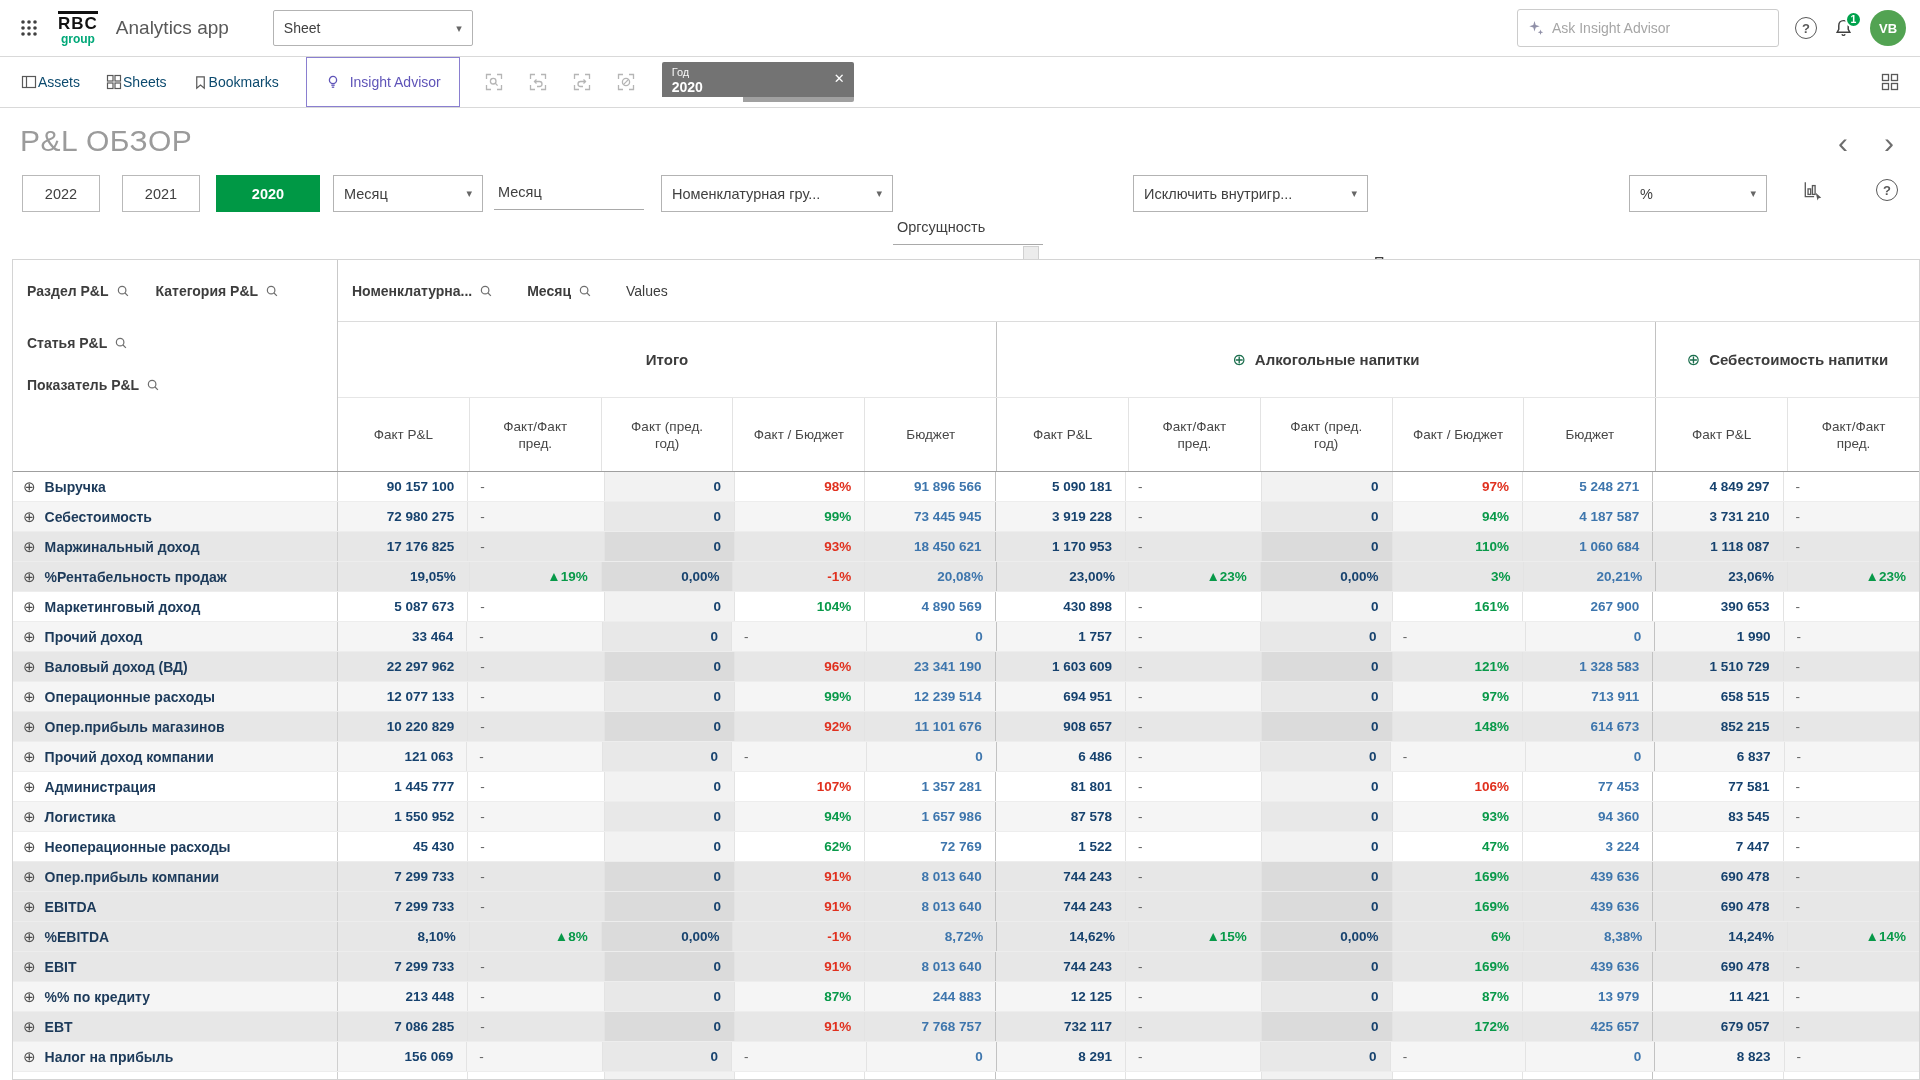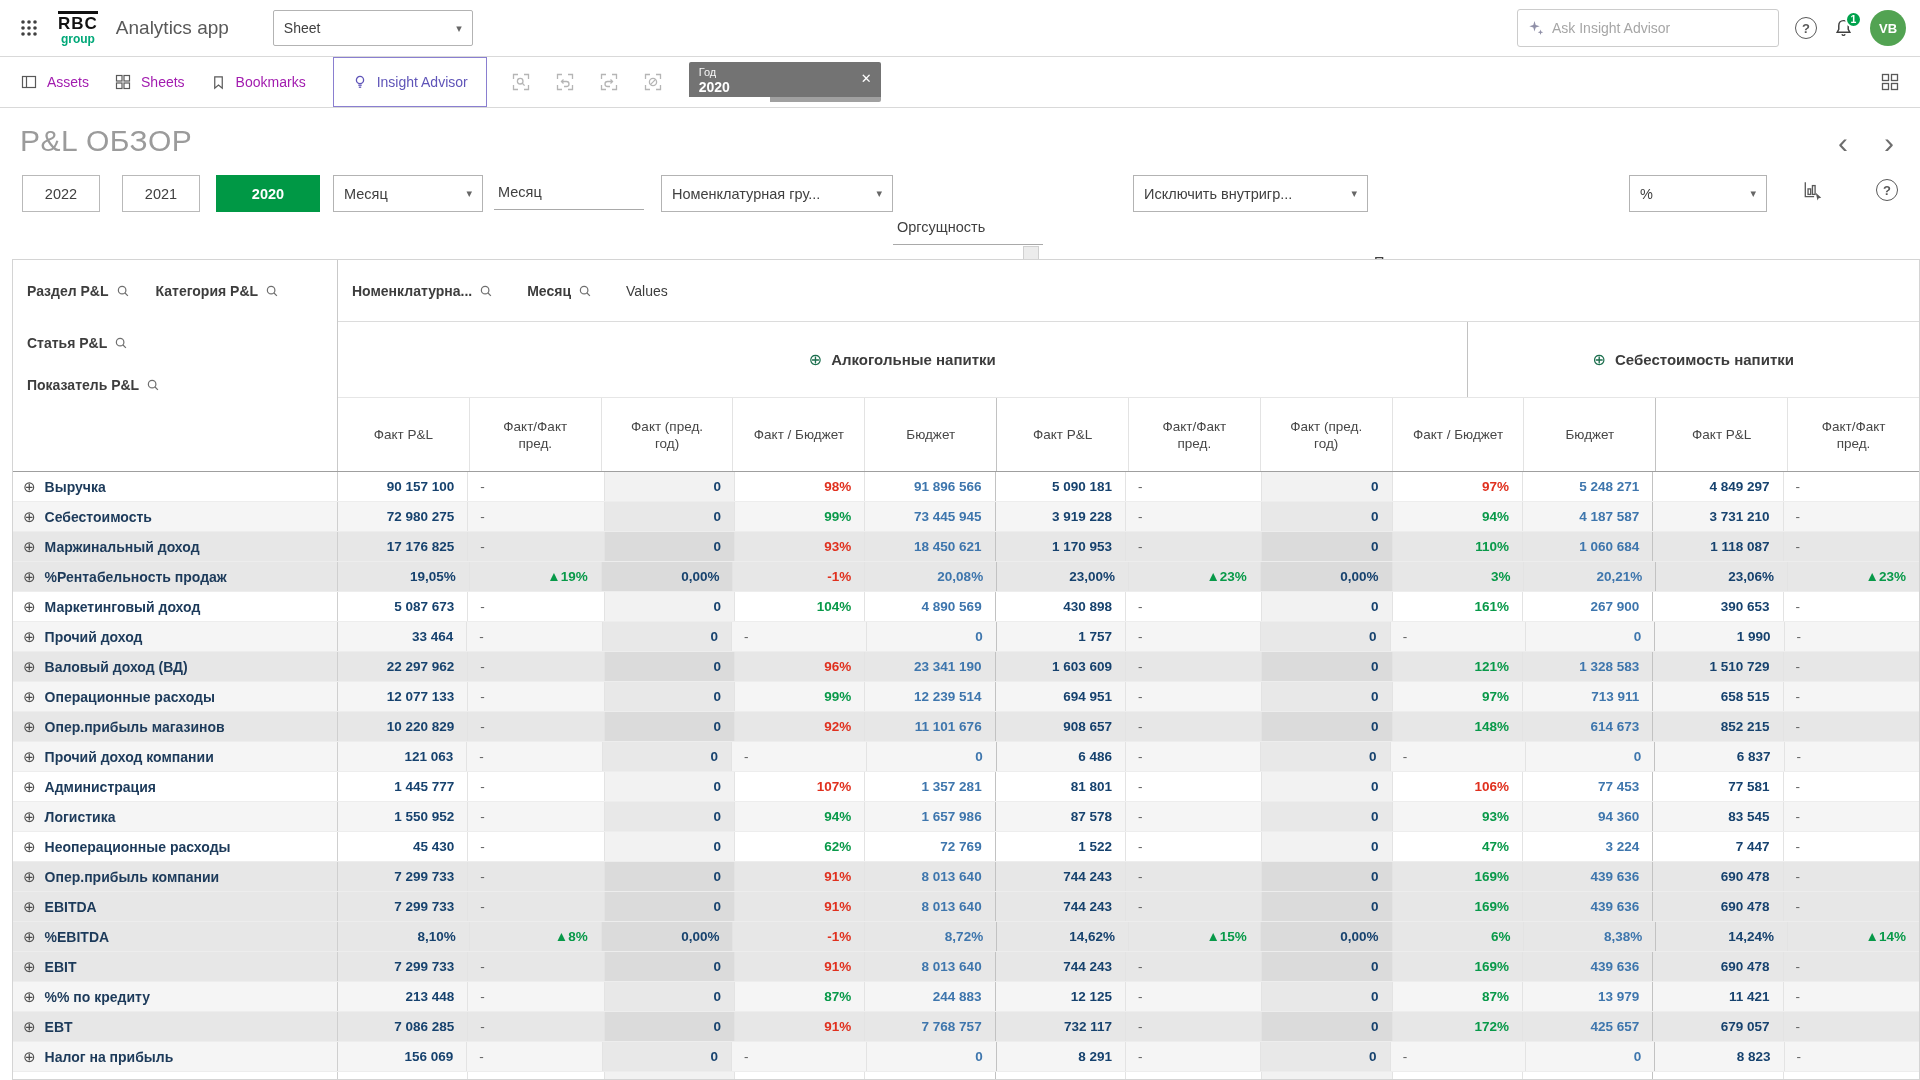--- a/index.html
+++ b/index.html
@@ -31,21 +31,21 @@
   .help-circle { width:22px; height:22px; border:1.6px solid #595959; border-radius:50%;
                  display:flex; align-items:center; justify-content:center; font-size:13px; font-weight:700; color:#595959; cursor:pointer; }
   .bell-wrap { position:relative; cursor:pointer; }
   .badge { position:absolute; top:-7px; right:-8px; min-width:17px; height:17px; border-radius:9px; background:#00a24c;
            color:#fff; font-size:10.5px; font-weight:700; display:flex; align-items:center; justify-content:center; border:2px solid #fff; }
   .avatar { width:36px; height:36px; border-radius:50%; background:#52a352; color:#fff; font-size:13px; font-weight:700;
             display:flex; align-items:center; justify-content:center; cursor:pointer; }
 
   
   .toolbar { height:51px; border-bottom:1px solid #d9d9d9; background:#fff; display:flex; align-items:stretch; padding-left:8px; }
-  .tab { display:flex; align-items:center; gap:10px; padding:0 13px; font-size:14px; color:#a21caf; cursor:pointer; }
+  .tab { display:flex; align-items:center; gap:1px; padding:0 13px; font-size:14px; color:#0c4a6e; cursor:pointer; }
   .ia-btn { margin-left:14px; display:flex; align-items:center; gap:9px; padding:0 18px;
             border:1px solid #8a7fd0; color:#5f54b8; font-size:14px; background:#fff; cursor:pointer; }
   .sel-tools { display:flex; align-items:center; gap:12px; margin-left:18px; color:#b5b5b5; }
   .sel-tool { width:32px; height:32px; display:flex; align-items:center; justify-content:center; cursor:pointer; }
   .chip { margin-left:20px; align-self:center; position:relative; min-width:192px; height:40px; background:#737373; color:#fff;
           border-radius:2px; padding:4px 30px 9px 10px; cursor:pointer; }
   .chip .f { font-size:11px; opacity:.95; }
   .chip .v { font-size:14px; font-weight:700; margin-top:1px; }
   .chip .x { position:absolute; right:9px; top:9px; font-size:13px; cursor:pointer; }
   .chip .bar { position:absolute; left:0; right:0; bottom:0; height:5px;
@@ -348,20 +348,23 @@
             <span>Месяц</span>
             <svg width="14" height="14" viewBox="0 0 16 16">
               <circle cx="7" cy="7" r="4.3" fill="none" stroke="#6f6f6f" stroke-width="1.4"></circle>
               <line x1="10.3" y1="10.3" x2="13.6" y2="13.6" stroke="#6f6f6f" stroke-width="1.4"></line>
             </svg>
           </span>
           <span class="values-lbl">Values</span>
         </div>
         <div class="grow">
           <div class="gcell f5">
+            <span>Итого</span>
+          </div>
+          <div class="gcell f5">
             <span class="gexpand">⊕</span>
             <span>Алкогольные напитки</span>
           </div>
           <div class="gcell f2">
             <span class="gexpand">⊕</span>
             <span>Себестоимость напитки</span>
           </div>
         </div>
         <div class="measure-row" id="measure-row">
             <div class="mcell">Факт P&amp;L</div>

